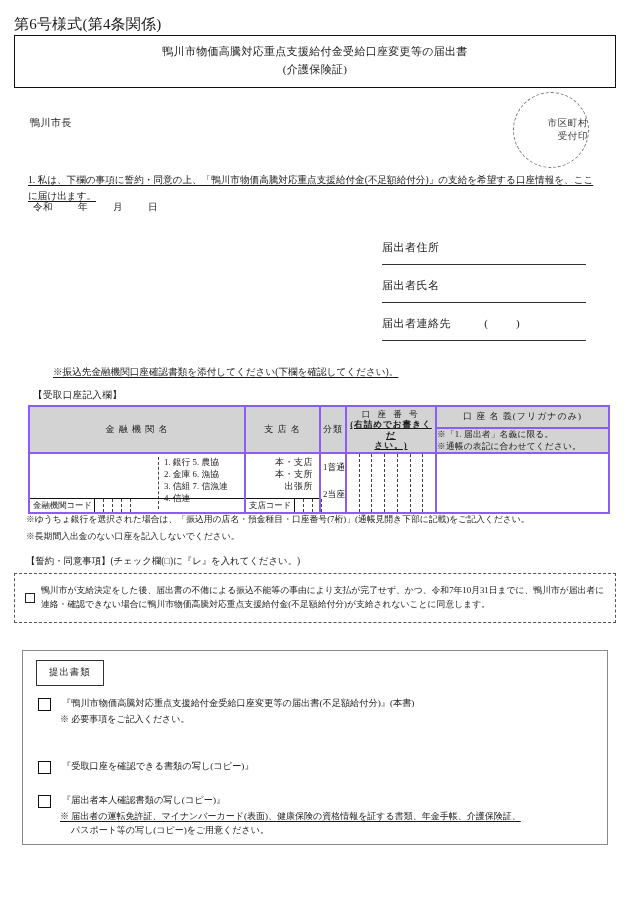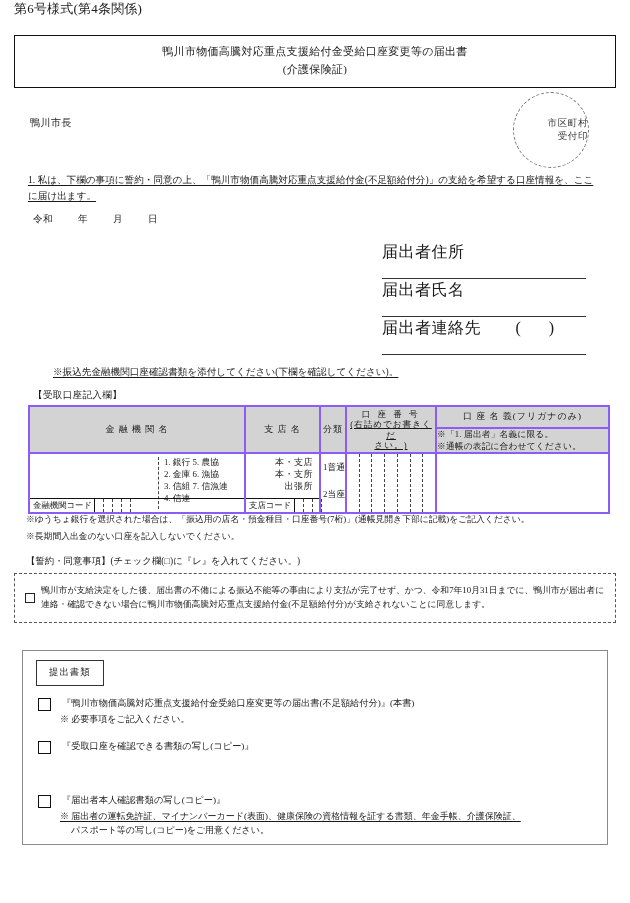--- a/index.html
+++ b/index.html
@@ -22,22 +22,22 @@
     width: 630px;
     height: 903px;
     padding: 0;
     box-sizing: border-box;
   }
 
   
   .form-no {
     position: absolute;
     left: 14px;
-    top: 0;
-    font-size: 13px;
+    top: 14px;
+    font-size: 15px;
     letter-spacing: .2px;
   }
 
   
   .title-box {
     position: absolute;
     left: 14px;
     top: 35px;
     width: 602px;
     box-sizing: border-box;
@@ -91,35 +91,35 @@
     font-size: 9.6px;
     line-height: 1.7;
   }
   .clause1 .u {
     text-decoration: underline;
     text-underline-offset: 2px;
   }
   .era-row {
     position: absolute;
     left: 33px;
-    top: 212px;
+    top: 200px;
     font-size: 9.6px;
     letter-spacing: .5px;
   }
   .era-row span { margin-right: 22px; }
   .era-row span:last-child { margin-right: 0; }
 
   
   .afield {
     position: absolute;
     left: 382px;
     width: 204px;
     border-bottom: 1px solid #333;
-    padding-bottom: 15px;
-    font-size: 16px;
+    padding-bottom: 8px;
+    font-size: 11px;
     letter-spacing: .5px;
   }
   .afield.f1 { top: 240px; }
   .afield.f2 { top: 278px; }
   .afield.f3 { top: 316px; }
   .afield .paren {
     display: inline-block;
     margin-left: 30px;
     letter-spacing: 0;
   }
@@ -171,21 +171,21 @@
     text-align: center;
     height: 27px;
     vertical-align: middle;
     letter-spacing: 1px;
   }
   .hd-acctno {
     line-height: 1.22;
     font-size: 8.6px;
   }
   .hd-acctno .l1 { letter-spacing: 2.5px; }
-  .hd-acctno .l2 { text-decoration: underline; text-underline-offset: 1px; }
+  .hd-acctno .l2 { text-decoration: underline; text-underline-offset: 1px; font-weight: bold; }
 
   
   .fi-cell { height: 58px; position: relative; }
   .fi-types {
     position: absolute;
     left: 128px;
     top: 3px;
     font-size: 8.8px;
     line-height: 1.33;
     border-left: 1px dashed #444;
@@ -349,21 +349,21 @@
     padding: 5px 12px;
     font-size: 9.4px;
     letter-spacing: 1px;
   }
   .doc-item {
     position: absolute;
     left: 38px;
     width: 540px;
   }
   .doc-item.i1 { top: 697px; }
-  .doc-item.i2 { top: 740px; }
+  .doc-item.i2 { top: 760px; }
   .doc-item.i3 { top: 794px; }
   .doc-row { display: flex; align-items: center; }
   .doc-chk {
     width: 11px;
     height: 11px;
     border: 1.6px solid #111;
     flex: 0 0 auto;
     margin: 1px 11px 0 0;
   }
   .doc-main { font-size: 9.2px; line-height: 1.5; }

